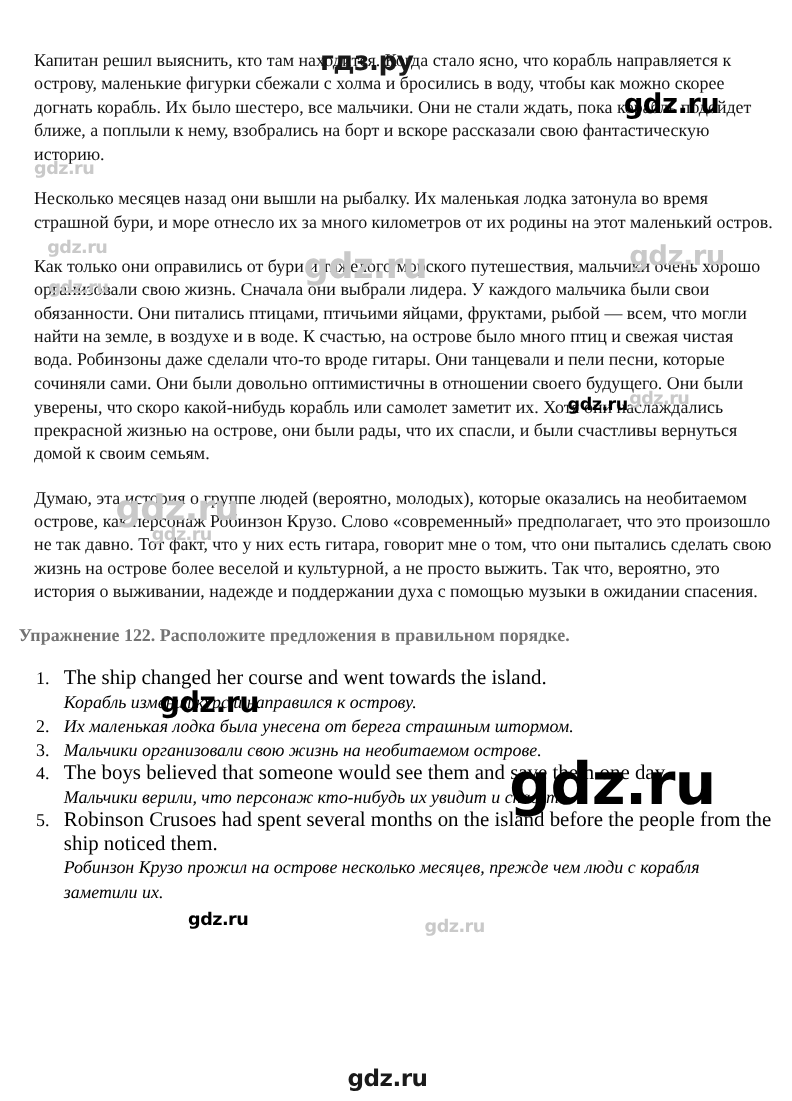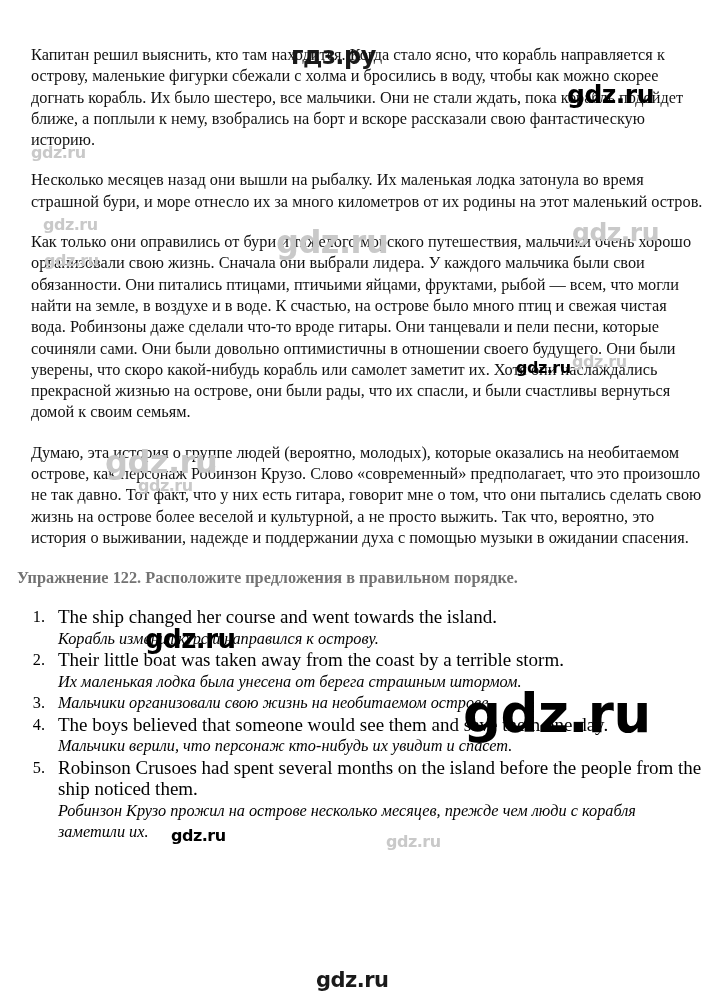--- a/index.html
+++ b/index.html
@@ -132,21 +132,20 @@
   <h2 class="exercise-title">Упражнение 122. Расположите предложения в правильном порядке.</h2>
 
   <ol class="sentence-list">
     <li>
       <span class="item-num">1.</span>
       <span class="sentence-en">The ship changed her course and went towards the island.</span>
       <span class="sentence-ru">Корабль изменил курс и направился к острову.</span>
     </li>
     <li>
       <span class="item-num">2.</span>
-      <span class="sentence-en">Their little boat was taken away from the coast by a terrible storm.</span>
       <span class="sentence-ru">Их маленькая лодка была унесена от берега страшным штормом.</span>
     </li>
     <li>
       <span class="item-num">3.</span>
       <span class="sentence-ru">Мальчики организовали свою жизнь на необитаемом острове.</span>
     </li>
     <li>
       <span class="item-num">4.</span>
       <span class="sentence-en">The boys believed that someone would see them and save them one day.</span>
       <span class="sentence-ru">Мальчики верили, что персонаж кто-нибудь их увидит и спасет.</span>

